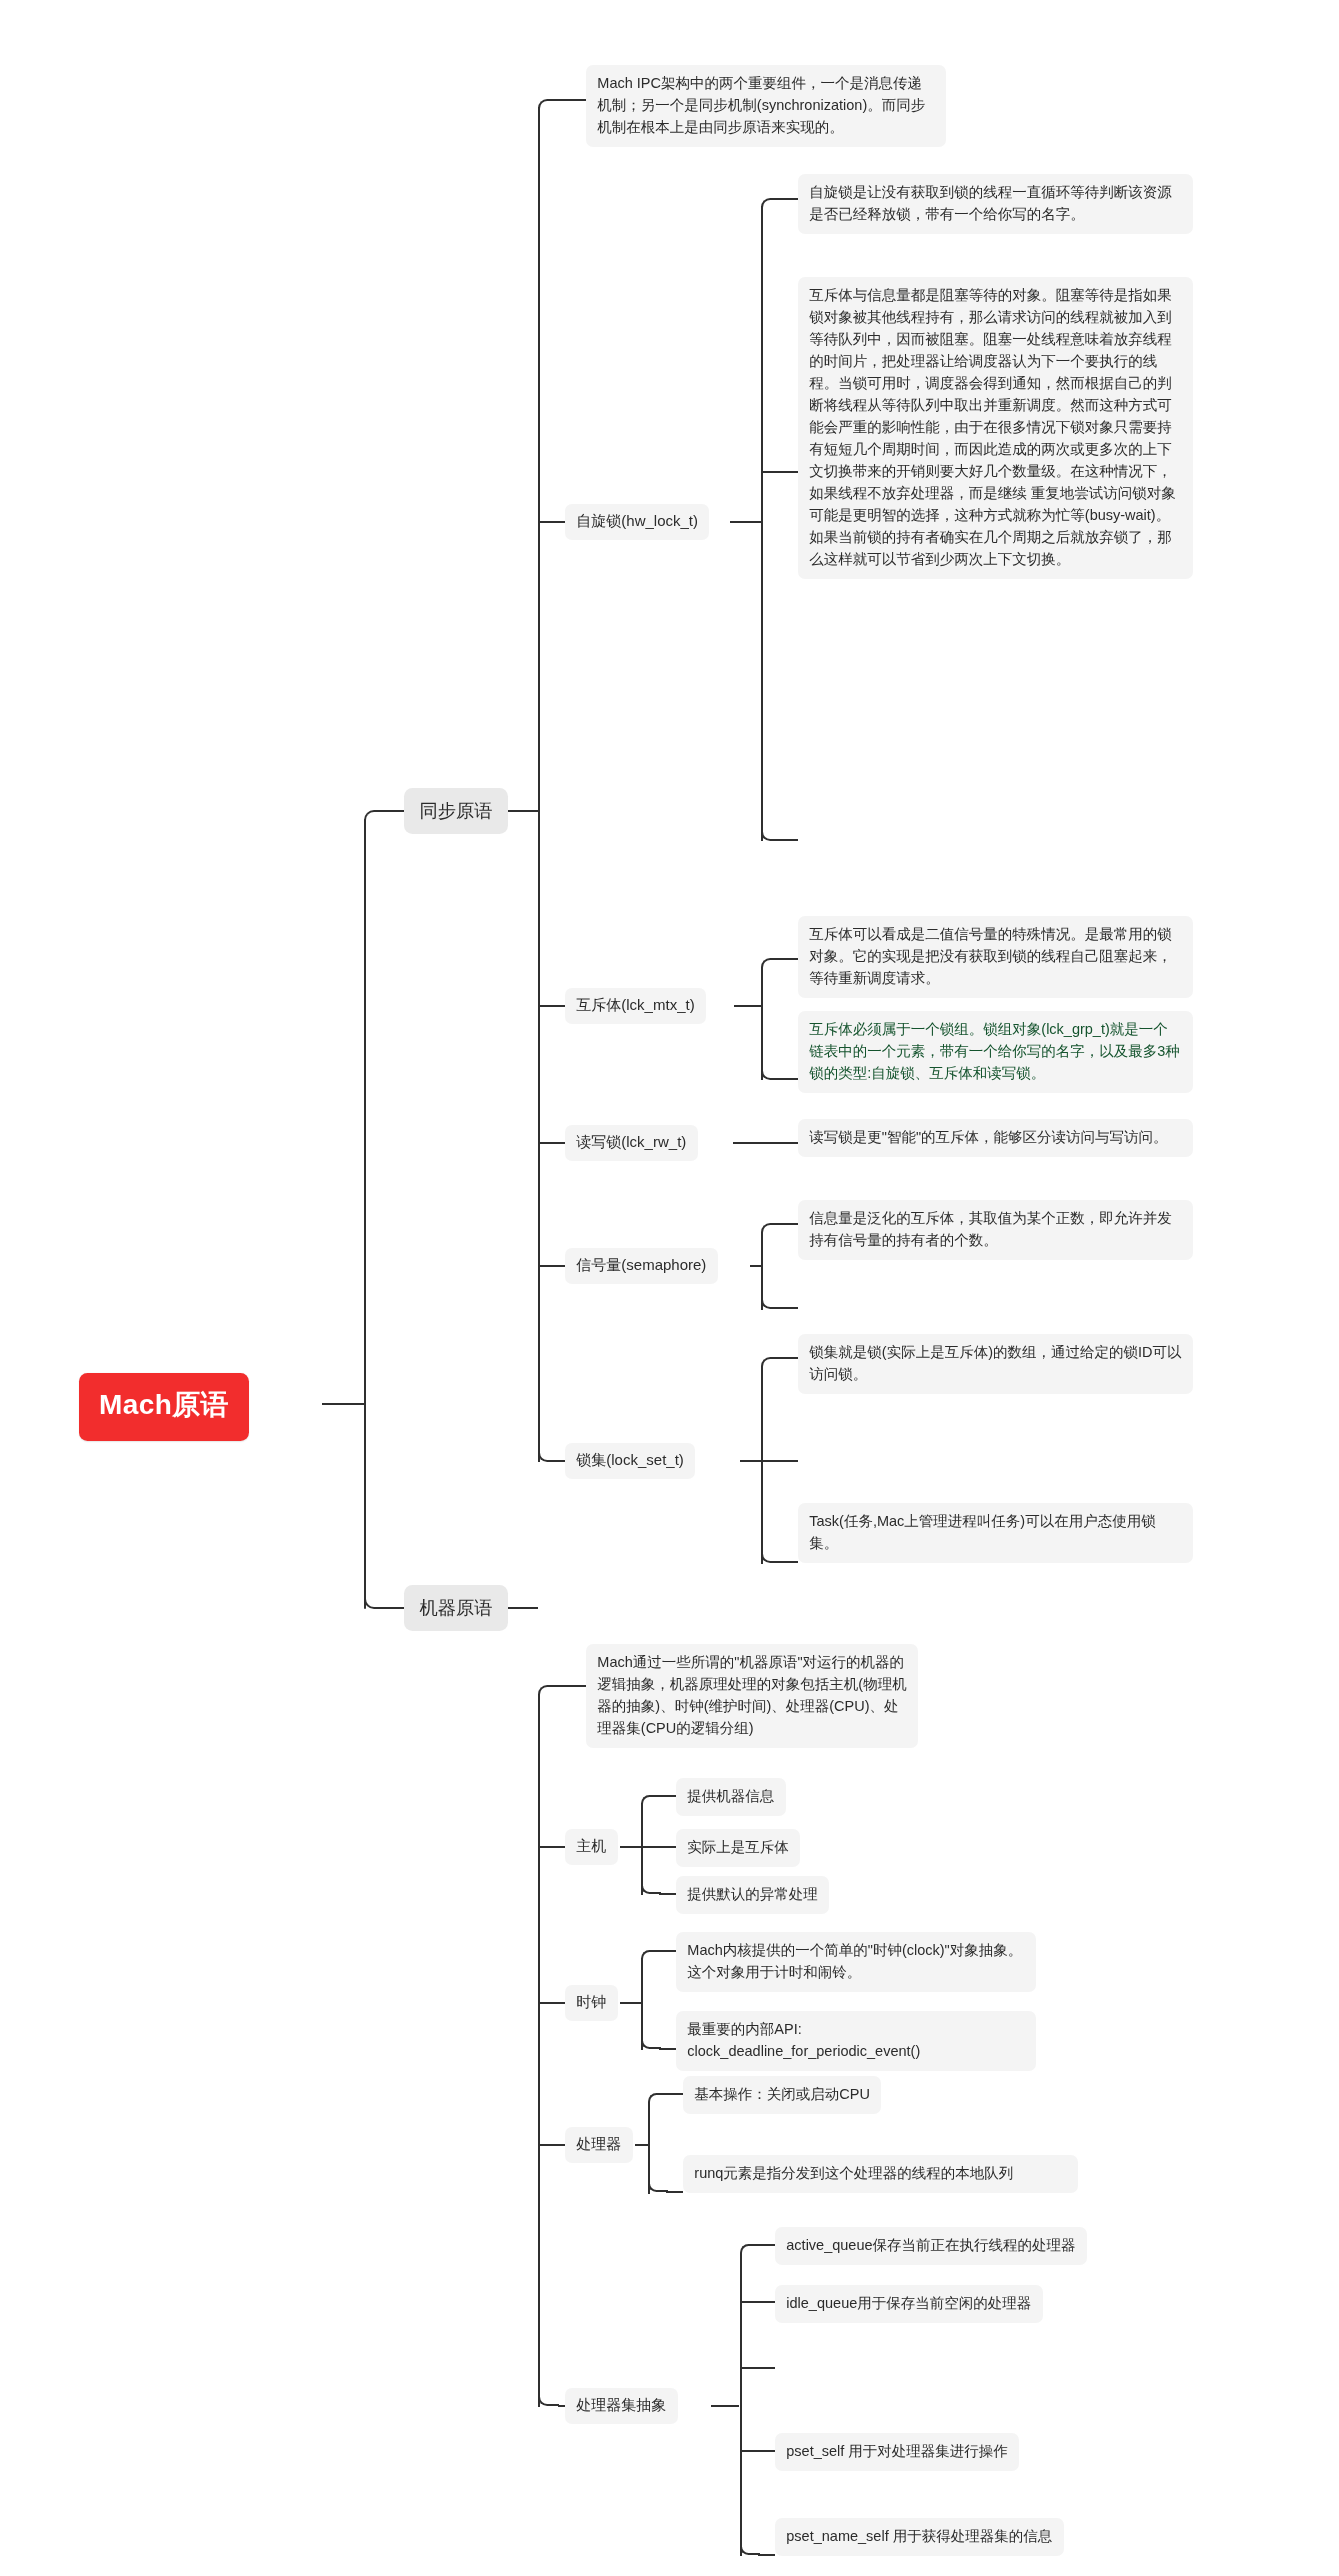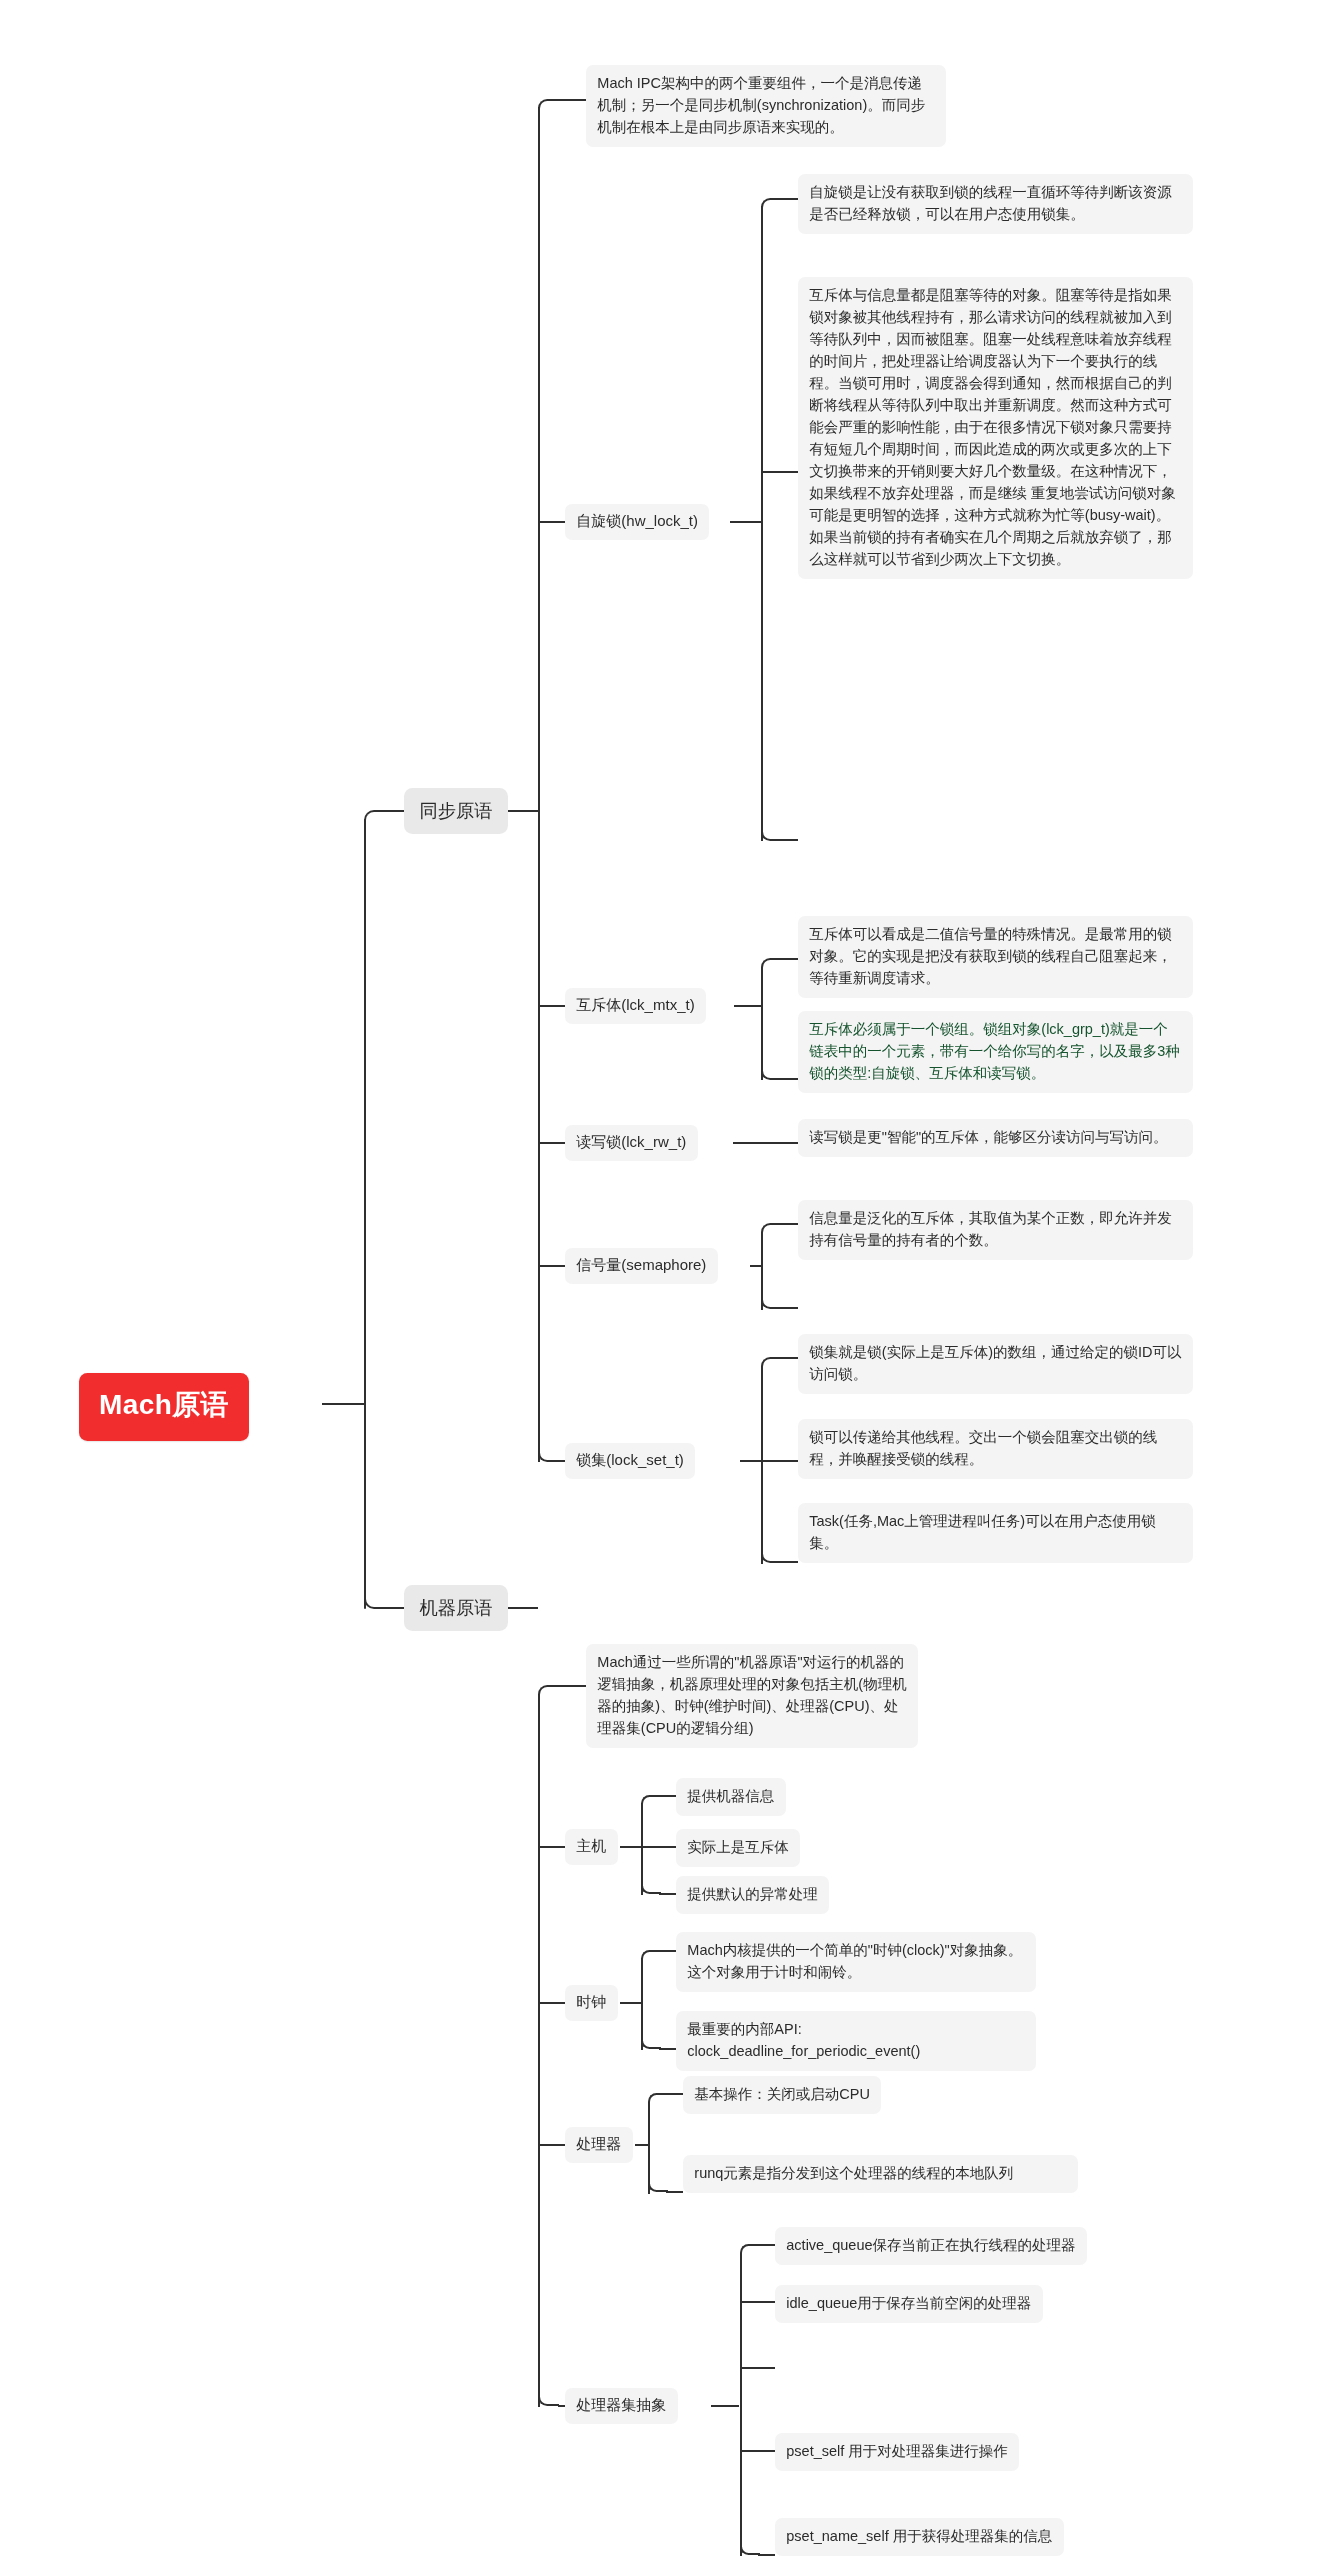--- a/index.html
+++ b/index.html
@@ -188,36 +188,35 @@
   <div class="elbow abs" style="left: 740px; top: 2535px; width: 20px; height: 20px; border-bottom-width: 2.1px; border-left-width: 2.1px; border-bottom-left-radius: 8.5px; border-color: rgb(47, 47, 47);"></div>
   <div class="conn hline abs" style="left: 758px; top: 2554px; width: 17px; background: rgb(47, 47, 47);"></div>
 
   <div class="node node-root abs" style="left: 79px; top: 1373px; background: rgb(242, 45, 45); color: rgb(255, 255, 255);">Mach原语</div>
 
   <div class="node node-l1 abs" style="left: 404px; top: 788px; background: rgb(233, 233, 233); color: rgb(43, 43, 43);">同步原语</div>
 
   <div class="node node-leaf abs w-wide" style="left: 586px; top: 65px; color: rgb(43, 43, 43);">Mach IPC架构中的两个重要组件，一个是消息传递机制；另一个是同步机制(synchronization)。而同步机制在根本上是由同步原语来实现的。</div>
 
   <div class="node node-l2 abs" style="left: 565px; top: 504px; color: rgb(43, 43, 43);">自旋锁(hw_lock_t)</div>
-  <div class="node node-leaf abs w-xwide" style="left: 798px; top: 174px; color: rgb(43, 43, 43);">自旋锁是让没有获取到锁的线程一直循环等待判断该资源是否已经释放锁，可以在用户态使用锁集。</div>
+  <div class="node node-leaf abs w-xwide" style="left: 798px; top: 174px; color: rgb(43, 43, 43);">自旋锁是让没有获取到锁的线程一直循环等待判断该资源是否已经释放锁，带有一个给你写的名字。</div>
   <div class="node node-leaf abs w-xwide" style="left: 798px; top: 277px; color: rgb(43, 43, 43);">互斥体与信息量都是阻塞等待的对象。阻塞等待是指如果锁对象被其他线程持有，那么请求访问的线程就被加入到等待队列中，因而被阻塞。阻塞一处线程意味着放弃线程的时间片，把处理器让给调度器认为下一个要执行的线程。当锁可用时，调度器会得到通知，然而根据自己的判断将线程从等待队列中取出并重新调度。然而这种方式可能会严重的影响性能，由于在很多情况下锁对象只需要持有短短几个周期时间，而因此造成的两次或更多次的上下文切换带来的开销则要大好几个数量级。在这种情况下，如果线程不放弃处理器，而是继续 重复地尝试访问锁对象可能是更明智的选择，这种方式就称为忙等(busy-wait)。如果当前锁的持有者确实在几个周期之后就放弃锁了，那么这样就可以节省到少两次上下文切换。</div>
 
   <div class="node node-l2 abs" style="left: 565px; top: 988px; color: rgb(43, 43, 43);">互斥体(lck_mtx_t)</div>
   <div class="node node-leaf abs w-xwide" style="left: 798px; top: 916px; color: rgb(43, 43, 43);">互斥体可以看成是二值信号量的特殊情况。是最常用的锁对象。它的实现是把没有获取到锁的线程自己阻塞起来，等待重新调度请求。</div>
   <div class="node node-leaf abs w-xwide" style="left: 798px; top: 1011px; color: #14532d;">互斥体必须属于一个锁组。锁组对象(lck_grp_t)就是一个链表中的一个元素，带有一个给你写的名字，以及最多3种锁的类型:自旋锁、互斥体和读写锁。</div>
 
   <div class="node node-l2 abs" style="left: 565px; top: 1125px; color: rgb(43, 43, 43);">读写锁(lck_rw_t)</div>
   <div class="node node-leaf abs w-xwide" style="left: 798px; top: 1119px; color: rgb(43, 43, 43);">读写锁是更"智能"的互斥体，能够区分读访问与写访问。</div>
 
   <div class="node node-l2 abs" style="left: 565px; top: 1248px; color: rgb(43, 43, 43);">信号量(semaphore)</div>
   <div class="node node-leaf abs w-xwide" style="left: 798px; top: 1200px; color: rgb(43, 43, 43);">信息量是泛化的互斥体，其取值为某个正数，即允许并发持有信号量的持有者的个数。</div>
 
   <div class="node node-l2 abs" style="left: 565px; top: 1443px; color: rgb(43, 43, 43);">锁集(lock_set_t)</div>
   <div class="node node-leaf abs w-xwide" style="left: 798px; top: 1334px; color: rgb(43, 43, 43);">锁集就是锁(实际上是互斥体)的数组，通过给定的锁ID可以访问锁。</div>
-  <div class="node node-leaf abs w-xwide" style="left: 798px; top: 1419px; color: rgb(43, 43, 43);">锁可以传递给其他线程。交出一个锁会阻塞交出锁的线程，并唤醒接受锁的线程。</div>
   <div class="node node-leaf abs w-xwide" style="left: 798px; top: 1503px; color: rgb(43, 43, 43);">Task(任务,Mac上管理进程叫任务)可以在用户态使用锁集。</div>
 
   <div class="node node-l1 abs" style="left: 404px; top: 1585px; background: rgb(233, 233, 233); color: rgb(43, 43, 43);">机器原语</div>
 
   <div class="node node-leaf abs w-mid" style="left: 586px; top: 1644px; color: rgb(43, 43, 43);">Mach通过一些所谓的"机器原语"对运行的机器的逻辑抽象，机器原理处理的对象包括主机(物理机器的抽象)、时钟(维护时间)、处理器(CPU)、处理器集(CPU的逻辑分组)</div>
 
   <div class="node node-l2 abs" style="left: 565px; top: 1829px; color: rgb(43, 43, 43);">主机</div>
   <div class="node node-leaf abs" style="left: 676px; top: 1778px; color: rgb(43, 43, 43);">提供机器信息</div>
   <div class="node node-leaf abs" style="left: 676px; top: 1829px; color: rgb(43, 43, 43);">实际上是互斥体</div>
   <div class="node node-leaf abs" style="left: 676px; top: 1876px; color: rgb(43, 43, 43);">提供默认的异常处理</div>

